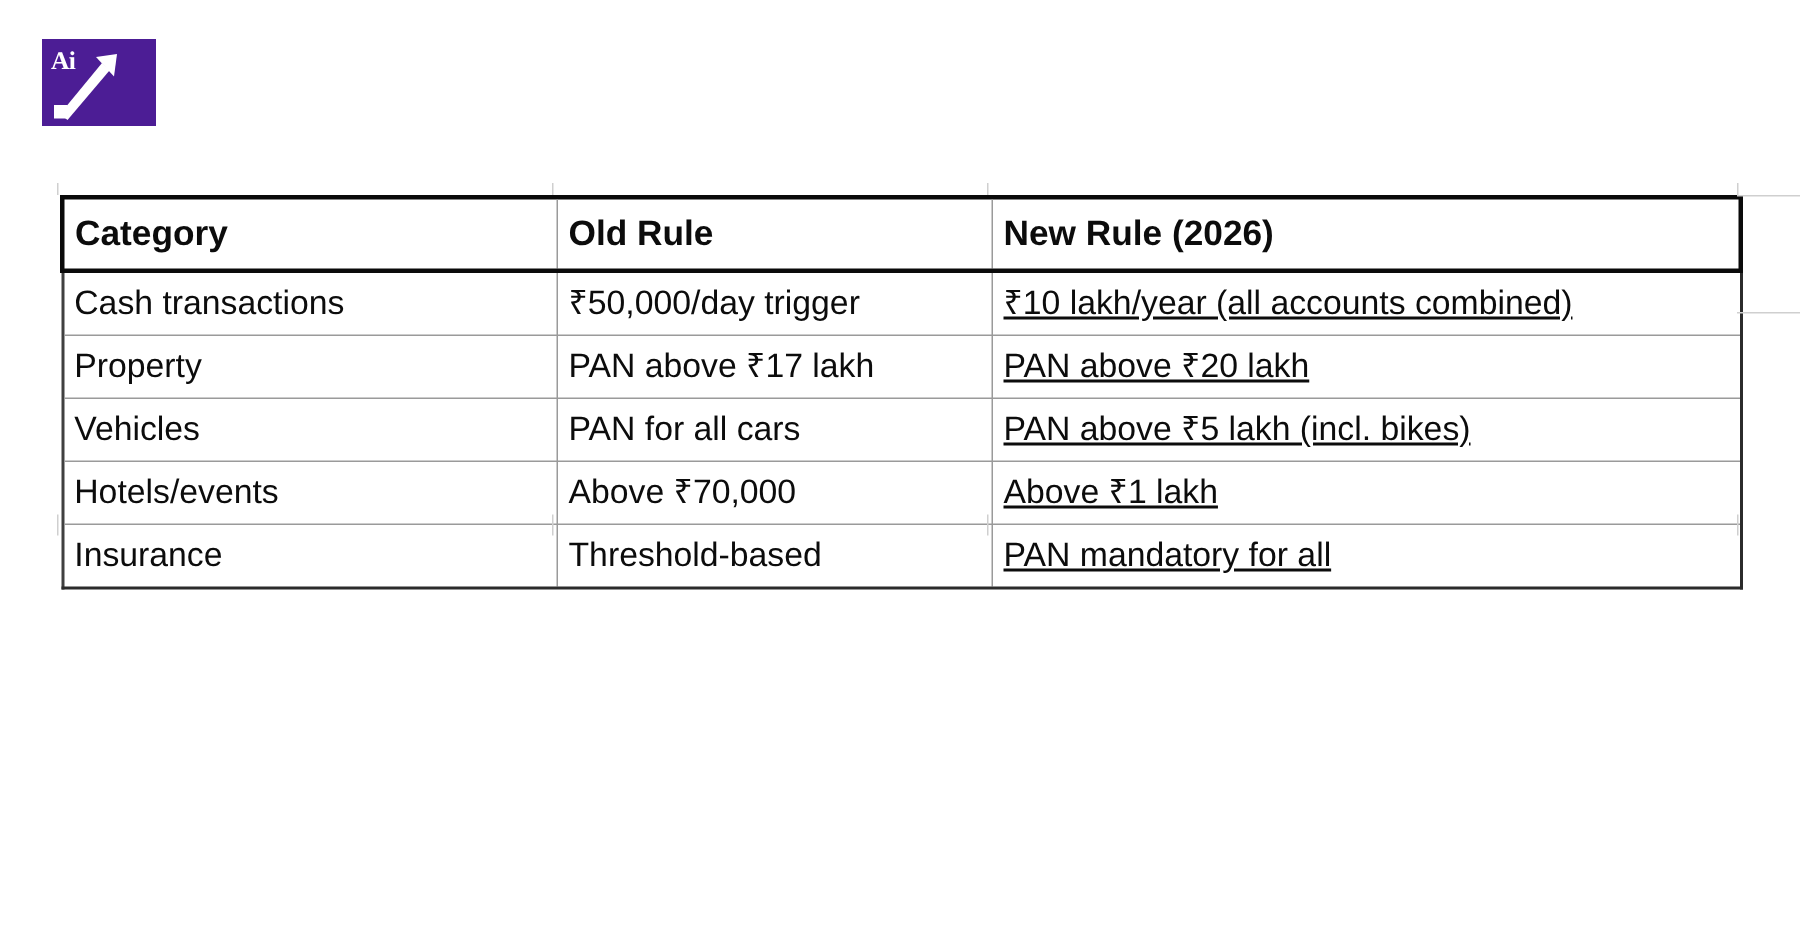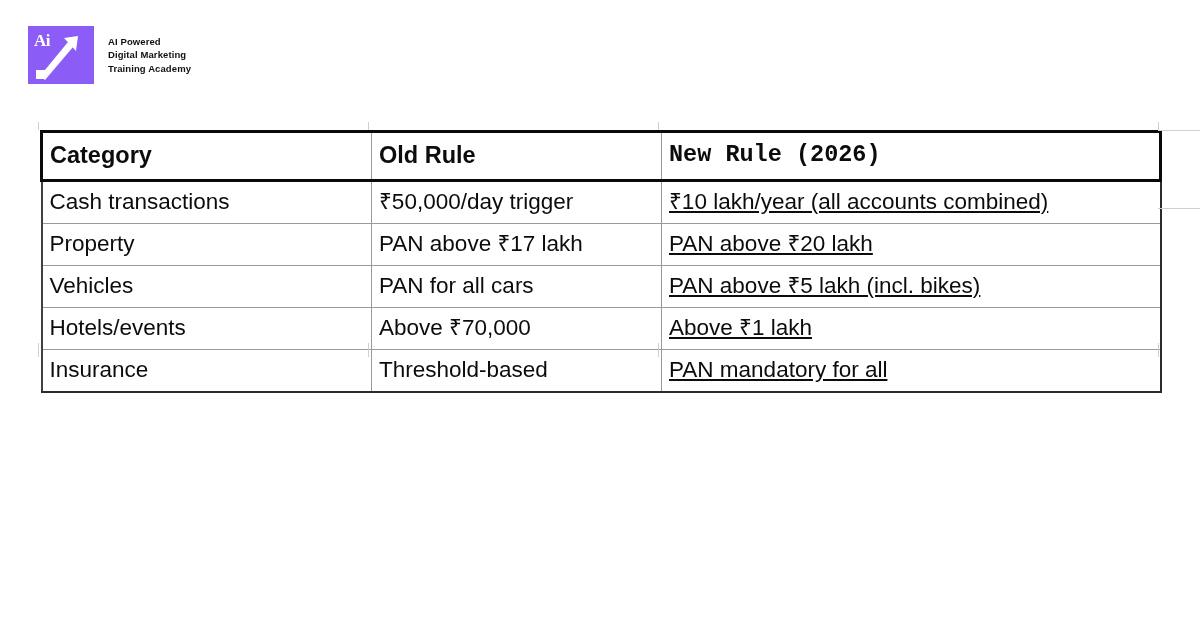--- a/index.html
+++ b/index.html
@@ -17,23 +17,23 @@
 
   
   .logo-area {
     position: absolute;
     left: 28px;
     top: 26px;
     display: flex;
     align-items: center;
   }
   .logo-mark {
-    width: 66px;
+    width: 76px;
     height: 58px;
-    background: #8b5cf6;
+    background: #4c1d95;
     position: relative;
     flex: none;
   }
   .logo-mark .ai-text {
     position: absolute;
     left: 6px;
     top: 5px;
     color: #ffffff;
     font-size: 17px;
     font-weight: bold;
@@ -89,21 +89,20 @@
     font-size: 23.5px;
     border-top: 3px solid #0a0a0a;
     border-bottom: 3px solid #0a0a0a;
     height: 38px;
   }
   table.rules thead th.first {
     border-left: 3px solid #0a0a0a;
   }
   table.rules thead th.last {
     border-right: 3px solid #0a0a0a;
-    font-family: Liberation Mono, monospace;
   }
   table.rules tbody td {
     height: 33px;
   }
   table.rules tbody tr td.first {
     border-left: 2px solid #404040;
   }
   table.rules tbody tr td.last {
     border-right: 2px solid #2b2b2b;
     text-decoration: underline;
@@ -122,25 +121,20 @@
 <body>
 
 <div class="logo-area">
   <div class="logo-mark">
     <span class="ai-text">Ai</span>
     <svg width="58" height="58" viewBox="0 0 58 58">
       <polygon points="12,50 40,16 45,21 17,54" fill="#ffffff"></polygon>
       <polygon points="36,12 50,10 48,25" fill="#ffffff"></polygon>
       <rect x="8" y="44" width="9" height="9" fill="#ffffff"></rect>
     </svg>
-  </div>
-  <div class="logo-text">
-    <div>AI Powered</div>
-    <div>Digital Marketing</div>
-    <div>Training Academy</div>
   </div>
 </div>
 
 <div class="table-wrap">
   <table class="rules">
     <colgroup>
       <col class="c1">
         <col class="c2">
         <col class="c3">
     </colgroup>

